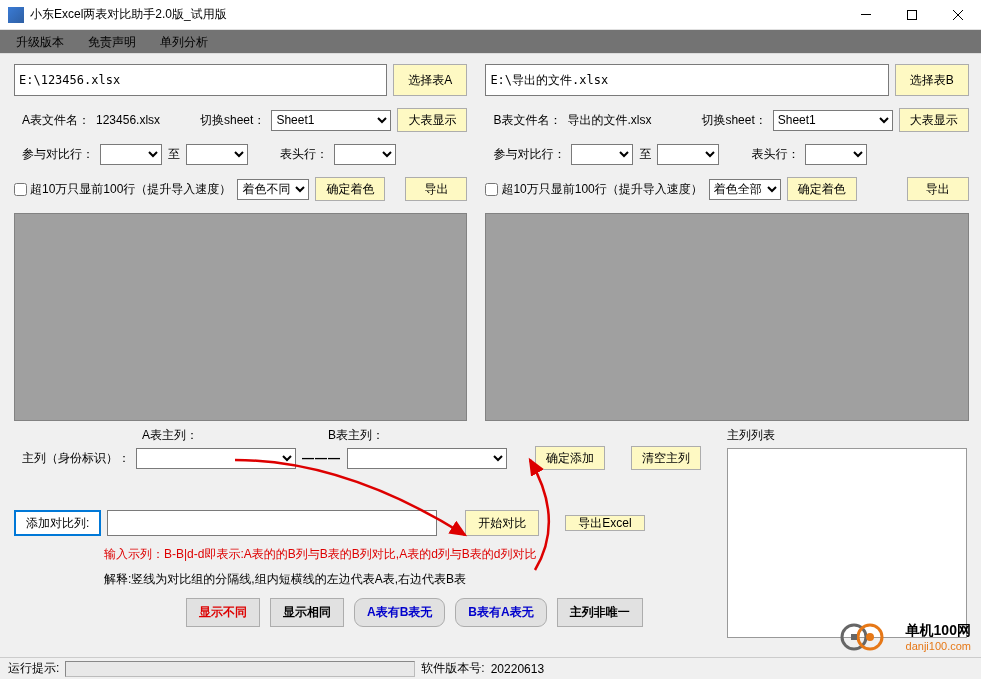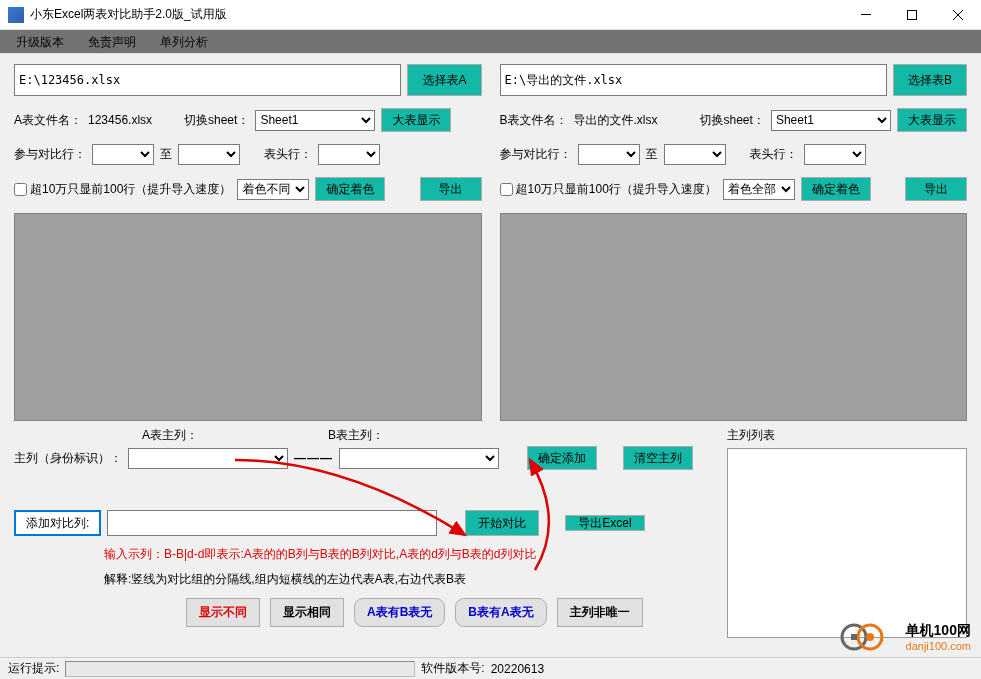--- a/index.html
+++ b/index.html
@@ -6,24 +6,24 @@
 body { background: #f0f0f0; width: 981px; height: 679px; overflow: hidden; position: relative; }
 .titlebar { background: #fff; height: 30px; display: flex; align-items: center; padding: 0 0 0 8px; border-bottom: 1px solid #e0e0e0; }
 .titlebar-icon { width: 16px; height: 16px; margin-right: 6px; background: linear-gradient(135deg,#3a7bd5,#2e5fa3); display: inline-block; }
 .titlebar-title { flex: 1; }
 .titlebar-btn { width: 46px; height: 30px; display: flex; align-items: center; justify-content: center; cursor: pointer; }
 .menubar { background: #737373; height: 24px; display: flex; padding: 0 4px; border-bottom: 1px solid #ddd; }
 .menu-item { padding: 4px 12px; cursor: pointer; }
 .workspace { padding: 10px 14px 0 14px; display: flex; gap: 18px; }
 .panel { flex: 1; display: flex; flex-direction: column; gap: 12px; }
 .row { display: flex; align-items: center; gap: 6px; }
-.row-label { white-space: nowrap; }
+.row-label { white-space: nowrap; margin-left: 8px; }
 input[type=text] { border: 1px solid #7a7a7a; padding: 2px 4px; height: 21px; background: #fff; font-family: SimSun, monospace; }
 select { border: 1px solid #7a7a7a; height: 21px; background: #fff; }
-.btn { border: 1px solid #adadad; background: #14b8a6; padding: 2px 10px; height: 24px; cursor: pointer; white-space: nowrap; display: inline-flex; align-items: center; }
+.btn { border: 1px solid #adadad; background: #fef9c3; padding: 2px 10px; height: 24px; cursor: pointer; white-space: nowrap; display: inline-flex; align-items: center; }
 .btn.big { height: 32px; padding: 0 14px; }
 .file-input { flex: 1; height: 32px !important; }
 .grid-area { background: #a0a0a0; border: 1px solid #828282; height: 208px; }
 .mid-section { padding: 6px 14px 0 14px; display: flex; gap: 20px; }
 .mid-left { flex: 1; }
 .mid-right { width: 240px; }
 .list-area { background: #fff; border: 1px solid #999; height: 190px; }
 .headers-row { display: flex; gap: 6px; align-items: flex-end; }
 .header-col { display: flex; flex-direction: column; gap: 2px; }
 .dash { letter-spacing: 1px; font-weight: bold; }

